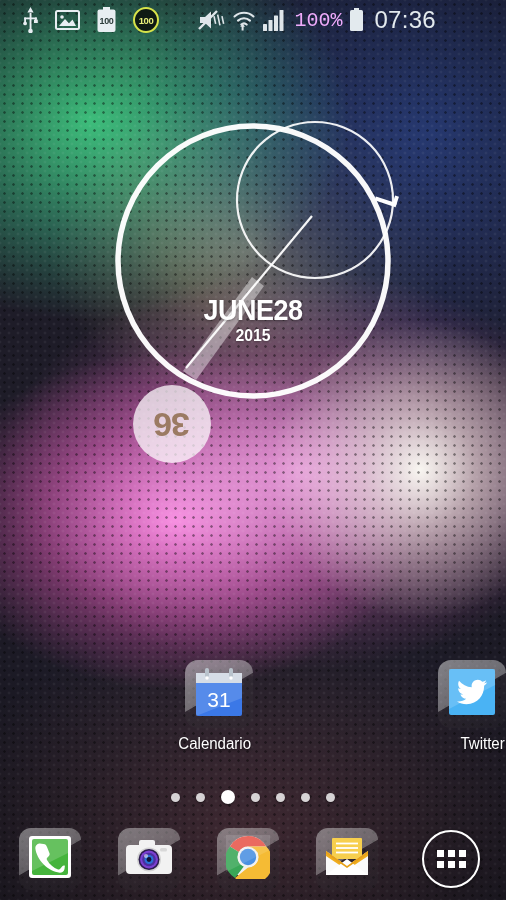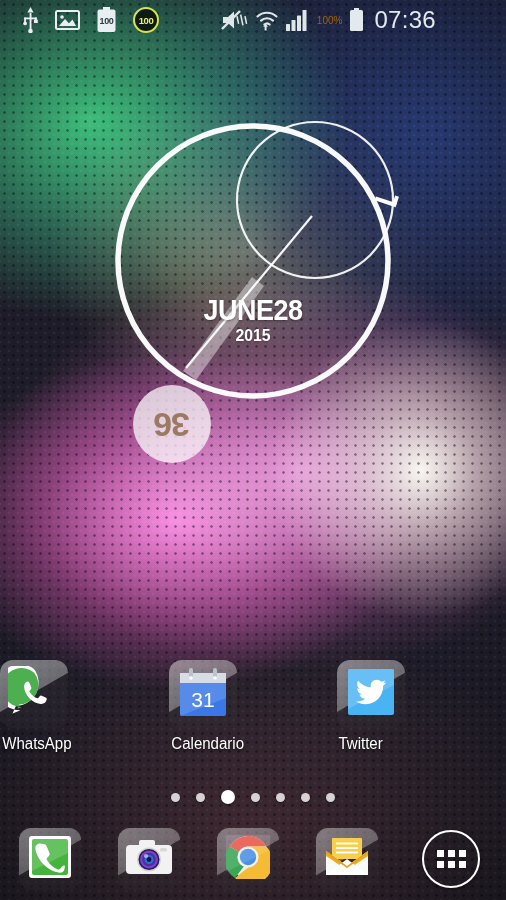--- a/index.html
+++ b/index.html
@@ -69,21 +69,21 @@
     position:relative;
     width:26px; height:26px; border-radius:50%;
     background:#0f1a14;
     border:2.5px solid #d7e34a;
     display:flex; align-items:center; justify-content:center;
   }
   .circ100 span{
     font-size:9.5px; font-weight:bold; color:#e9f07a; letter-spacing:-0.4px;
   }
 
-  .pct{ font-size:10px; color:#a16207; letter-spacing:0px; }
+  .pct{ font-size:20px; color:#f0abfc; letter-spacing:0px;font-family:Liberation Mono, monospace; }
   .clock-txt{ font-size:24px; color:#e3eaee; letter-spacing:0.3px; margin-left:3px; }
 
   
   .widget{
     position:absolute; left:0; top:48px; width:478px; height:360px;
     z-index:25;
   }
   .widget svg{ display:block; }
 
   .widget-date{
@@ -119,21 +119,21 @@
     letter-spacing:-1px;
   }
 
   
   .appgrid{
     position:absolute; left:0; top:660px; width:506px; height:110px;
     display:flex; z-index:30;
   }
   .app{
     flex:1;
-    display:flex; flex-direction:column; align-items:flex-start;
+    display:flex; flex-direction:column; align-items:flex-end;
   }
   .app-tile{
     position:relative;
     width:68px; height:68px; border-radius:13px;
     background:linear-gradient(150deg, rgba(232,232,232,0.50) 0%, rgba(215,215,215,0.42) 48%, rgba(60,55,60,0.30) 49%, rgba(45,42,48,0.26) 100%);
     display:flex; align-items:center; justify-content:center;
   }
   .app-label{
     margin-top:7px;
     font-family:"Liberation Sans Narrow","Liberation Sans", sans-serif;
@@ -300,32 +300,20 @@
     <div class="widget-date w-year">2015</div>
 
     <div class="sec-badge">
       <span>36</span>
     </div>
   </div>
 
   <div class="appgrid">
 
 
-    <div class="app">
-      <div class="app-tile">
-        <span>
-          <svg width="52" height="52" viewBox="0 0 52 52">
-            <path d="M26 3 A23 23 0 1 0 12.5 44.3 L4.5 47.5 L8 39.8 A23 23 0 0 0 26 3 Z" fill="#ffffff"></path>
-            <path d="M26 6.5 A19.5 19.5 0 1 0 13.8 41 L9.5 42.7 L11.2 38.4 A19.5 19.5 0 0 0 26 6.5 Z" fill="#4caf50"></path>
-            <path d="M19.5 15.5 c1.2 0 1.6 0.5 2.1 1.8 l1.6 4 c0.3 0.8 0.2 1.3-0.3 1.9 l-1.1 1.3 c-0.4 0.5-0.4 0.9-0.1 1.4 1.8 3 4.3 5.1 7.4 6.3 0.6 0.2 1 0.1 1.4-0.4 l1.4-1.7 c0.5-0.6 1-0.7 1.7-0.4 l4.1 1.9 c1 0.5 1.2 1 1 2 -0.5 3-3.1 4.6-6.2 4.3 -8-0.9-15.5-8.5-16.4-16.5 -0.3-3.3 1.4-5.6 3.4-5.9z" fill="#ffffff"></path>
-          </svg>
-        </span>
-      </div>
-      <div class="app-label">WhatsApp</div>
-    </div>
 
     <div class="app">
       <div class="app-tile">
         <span>
           <svg width="46" height="48" viewBox="0 0 46 48">
             <rect x="0" y="5" width="46" height="43" rx="2" fill="#3b78e7"></rect>
             <rect x="0" y="5" width="46" height="10" fill="#d6dde6"></rect>
             <rect x="9" y="0" width="4" height="9" rx="1.8" fill="#b9c3cc"></rect>
             <rect x="33" y="0" width="4" height="9" rx="1.8" fill="#b9c3cc"></rect>
             <circle cx="11" cy="10" r="1.7" fill="#ffffff"></circle>

